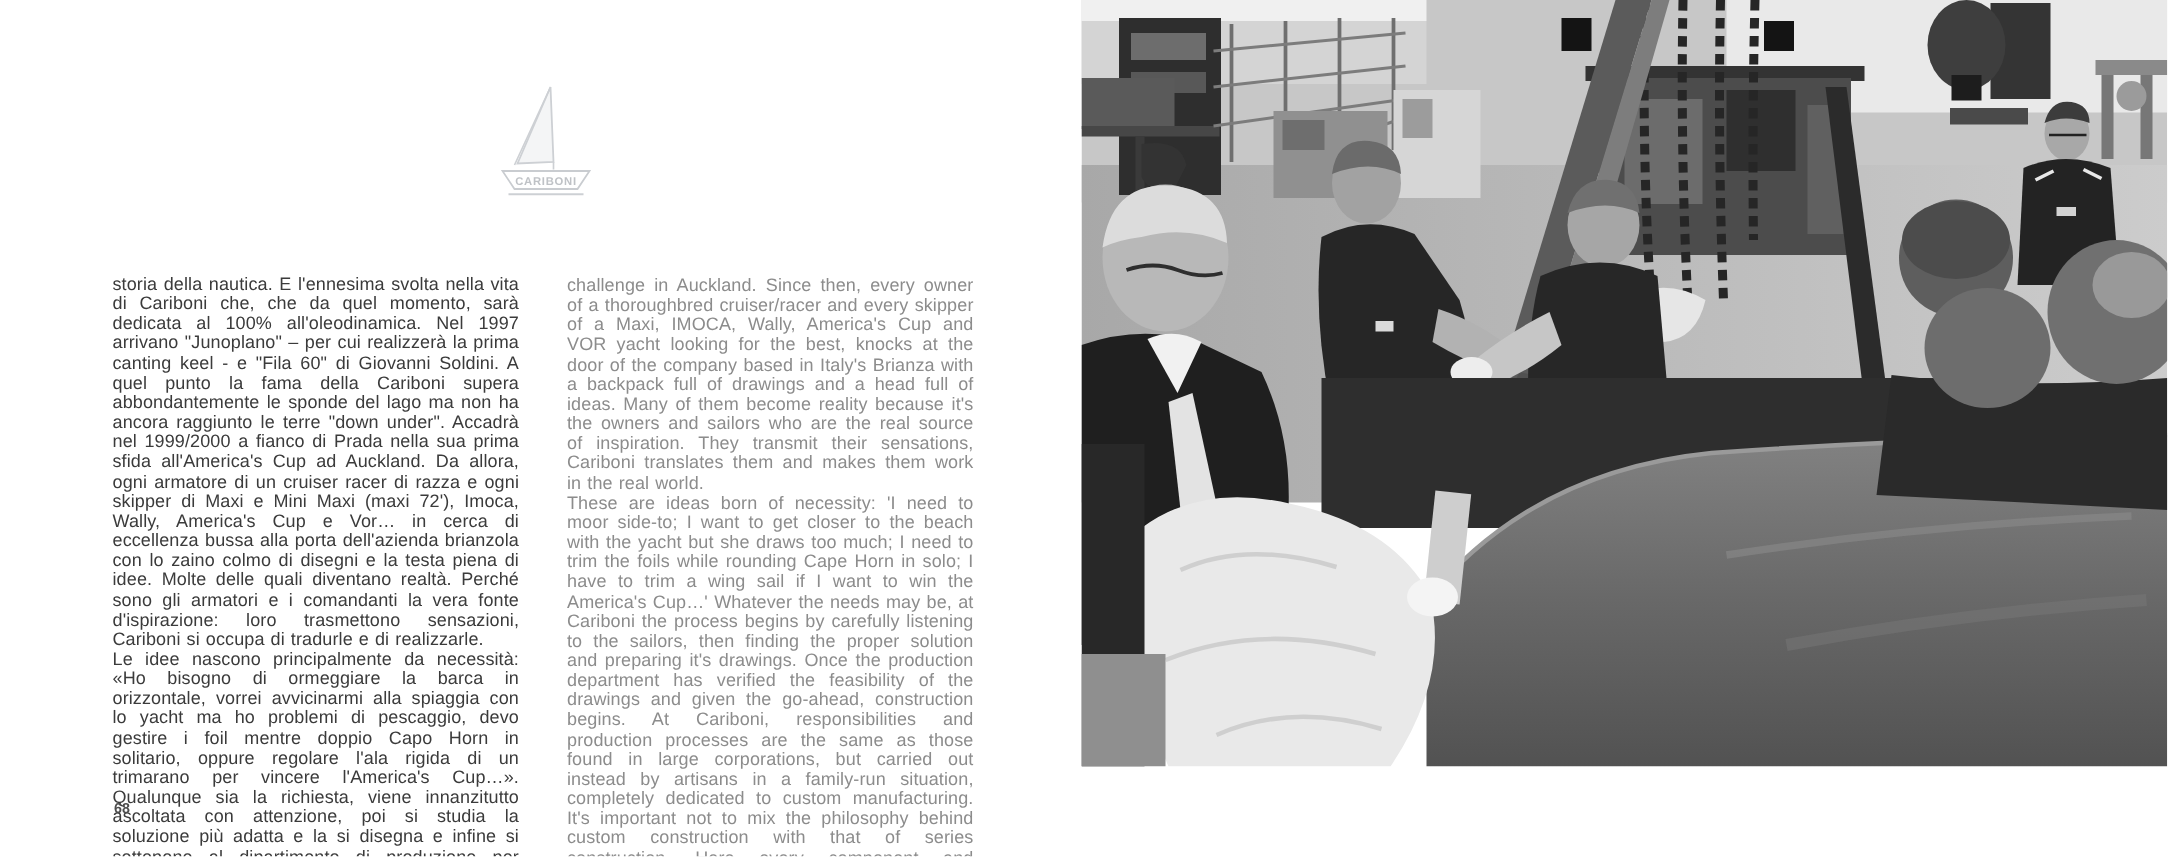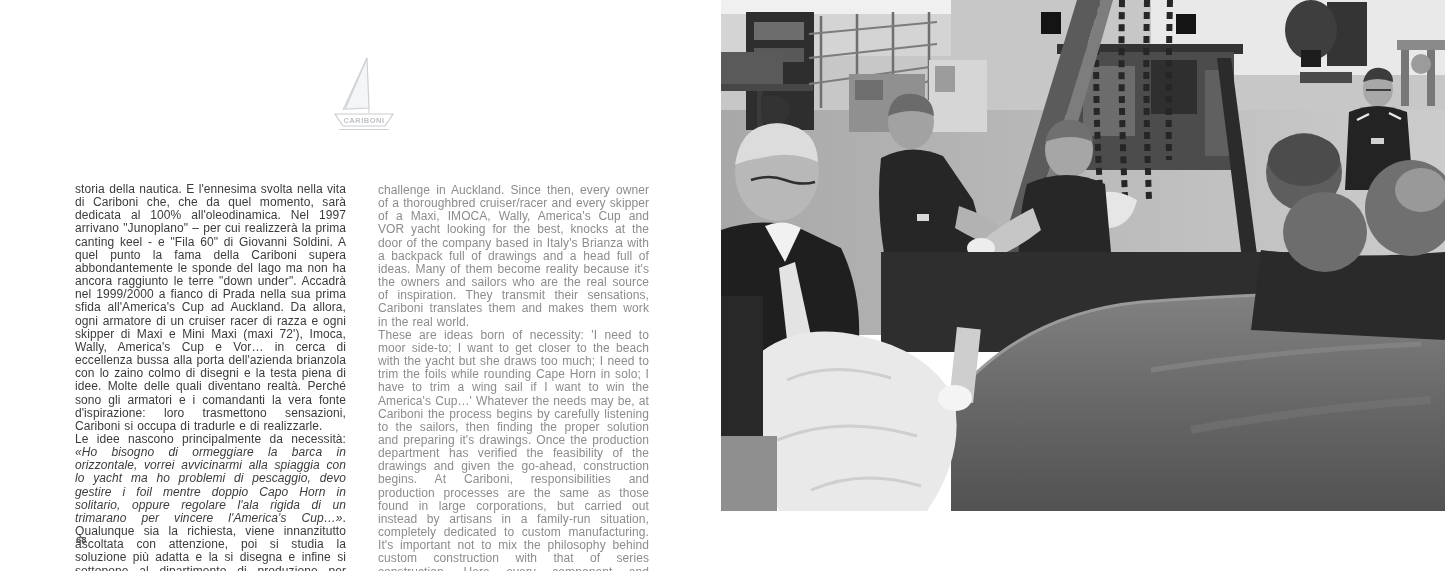--- a/index.html
+++ b/index.html
@@ -9,21 +9,21 @@
   }
   .page{position:absolute;top:0;height:555px;}
   .page-left{left:0;width:722px;}
   .page-right{left:722px;width:723px;}
   .logo{position:absolute;left:328px;top:55px;width:72px;height:78px;}
   .textcol{
     position:absolute;top:183px;width:271px;text-align:justify;
     font-size:12px;line-height:13.15px;letter-spacing:0.08px;word-spacing:0.6px;
   }
   .textcol p{margin:0;}
-  .textcol .it{font-style:italic;}
+  .textcol .it{}
   .col-it{left:75px;color:#3b3b3b;}
   .col-en{left:378px;top:184px;color:#8c8c8c;}
   .pagenum{position:absolute;top:534px;font-size:9.5px;color:#4d4d4d;}
   .pagenum-left{left:76px;font-weight:bold;}
   .photo{position:absolute;left:721px;top:0;width:724px;height:511px;display:block;}
 </style>
 </head>
 <body>
 
 <div class="spread">

